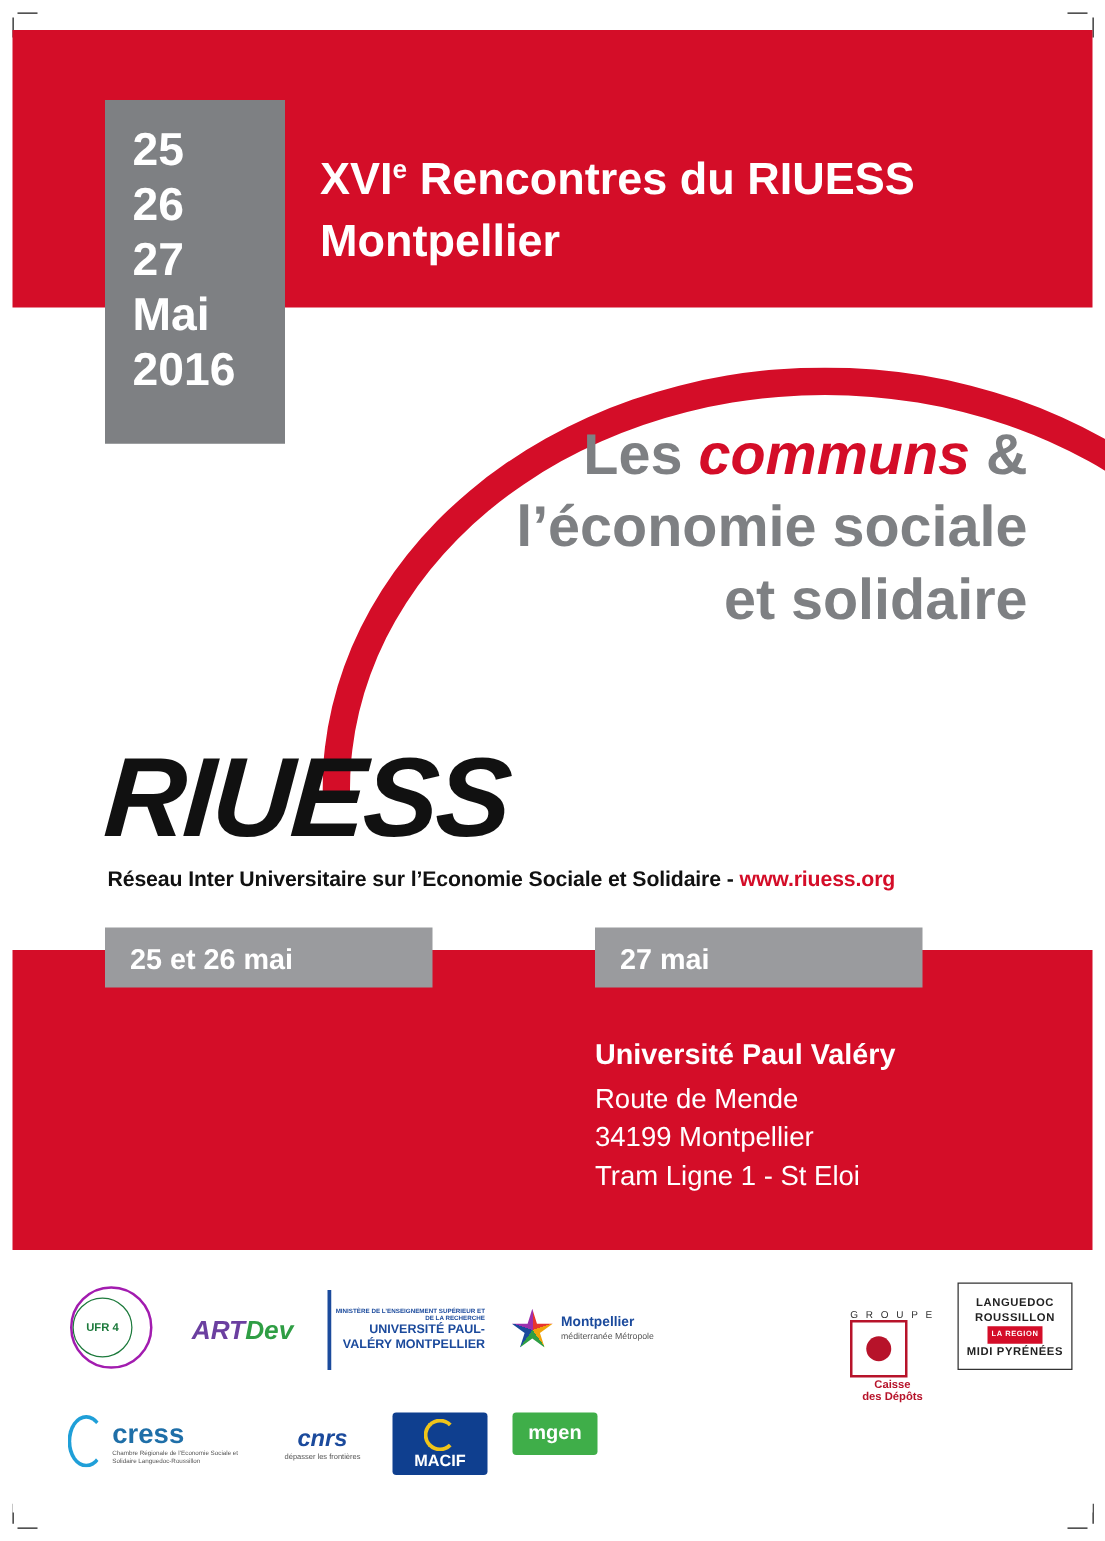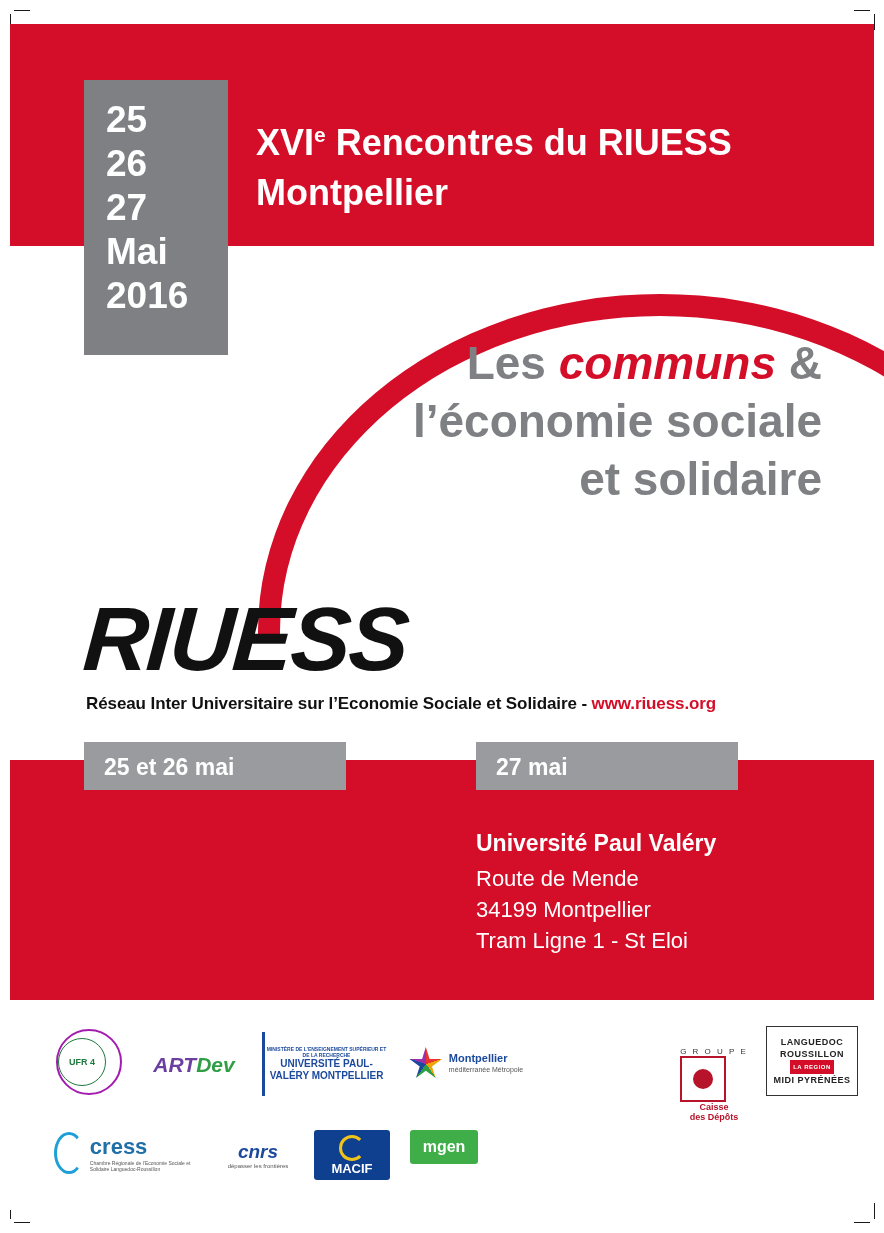--- a/index.html
+++ b/index.html
@@ -211,21 +211,21 @@
     display: flex; align-items: center; justify-content: center;
     font-size: 9px;
   }
 
   .logo-artdev { left: 128px; top: 36px; width: 112px; height: 58px; }
   .artdev-text { font-size: 21px; font-weight: bold; font-style: italic; color: #6b3fa0; }
   .artdev-dev { color: #2f9e44; }
 
   .logo-upv { left: 252px; top: 32px; width: 126px; height: 64px;
     border-left: 3px solid #1b4a9c; }
-  .upv-txt { font-size: 10px; color: #1b4a9c; font-weight: bold; text-align: center; line-height: 12px; }
+  .upv-txt { font-size: 10px; color: #1b4a9c; font-weight: bold; text-align: right; line-height: 12px; }
   .upv-small { font-size: 5px; color: #1b4a9c; line-height: 6px; display:block; }
 
   .logo-mtp { left: 392px; top: 34px; width: 128px; height: 60px; }
   .star {
     width: 34px; height: 34px;
     background: conic-gradient(#e8352e 0 20%, #f0a30a 0 40%, #2f9e44 0 60%, #1b4a9c 0 80%, #9b2fae 0 100%);
     clip-path: polygon(50% 0%, 61% 35%, 98% 35%, 68% 57%, 79% 91%, 50% 70%, 21% 91%, 32% 57%, 2% 35%, 39% 35%);
   }
   .mtp-txt { font-size: 11px; font-weight: bold; color: #1b4a9c; text-align: left; line-height: 12px; margin-left: 6px; }
   .mtp-sub { font-size: 7px; color: #555; font-weight: normal; display: block; }

